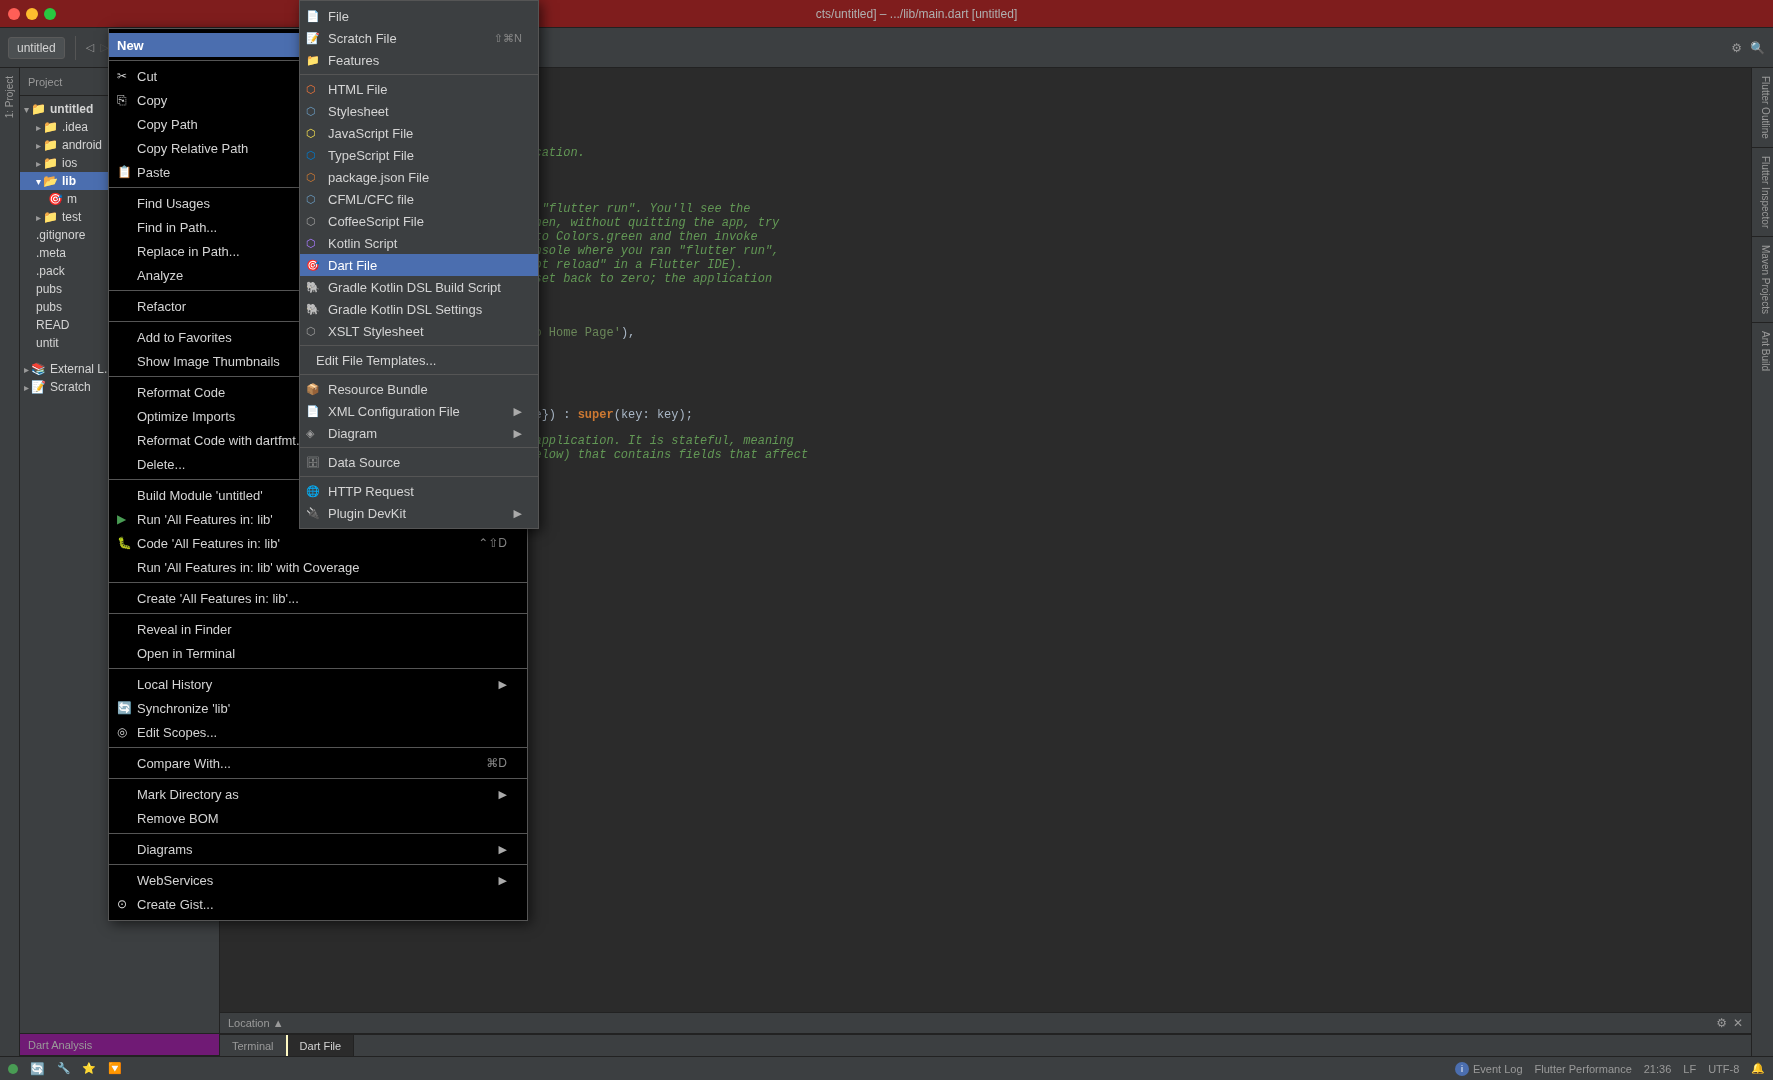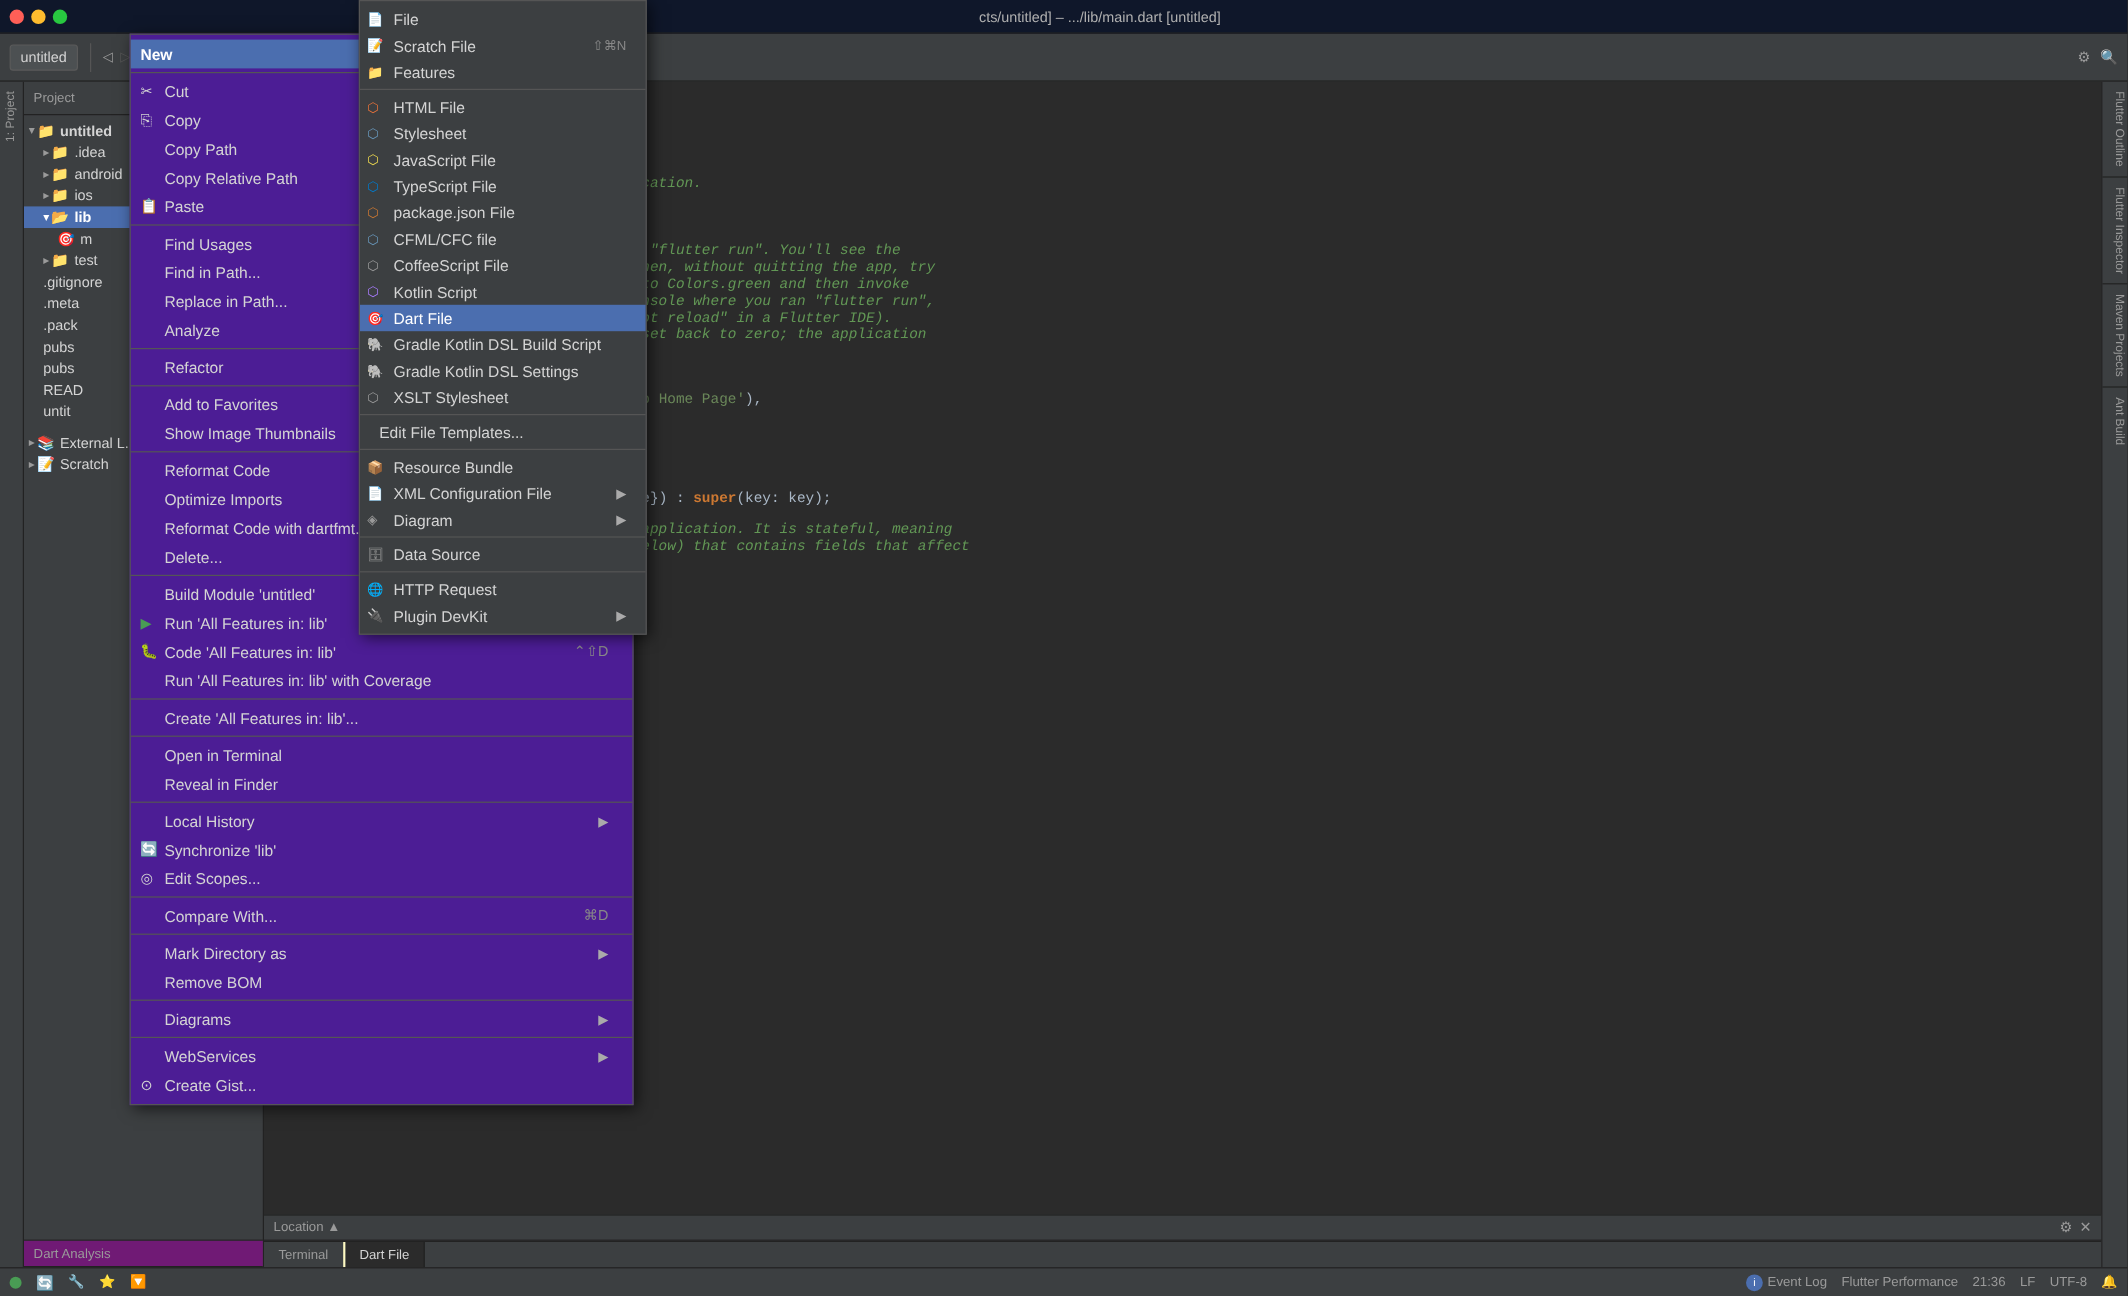--- a/index.html
+++ b/index.html
@@ -10,21 +10,21 @@
       font-family: -apple-system, 'Helvetica Neue', sans-serif;
       font-size: 13px;
       background: #2b2b2b;
       color: #d4d4d4;
       position: relative;
     }
 
     
     .title-bar {
       height: 28px;
-      background: #0f172a;
+      background: #7f1d1d;
       display: flex;
       align-items: center;
       padding: 0 8px;
       position: absolute;
       top: 0; left: 0; right: 0;
       z-index: 10;
       border-bottom: 1px solid #222;
     }
     .traffic-lights {
       display: flex;
@@ -84,21 +84,21 @@
 
     
     .menu-overlay {
       position: absolute;
       top: 0; left: 0; right: 0; bottom: 0;
       z-index: 100;
     }
 
     .context-menu {
       position: absolute;
-      background: #4c1d95;
+      background: #000000;
       border: 1px solid #555;
       box-shadow: 3px 3px 12px rgba(0,0,0,0.6);
       min-width: 300px;
       padding: 4px 0;
       font-size: 13px;
     }
 
     .menu-item {
       display: flex;
       align-items: center;
@@ -492,24 +492,24 @@
       <span>Run 'All Features in: lib' with Coverage</span>
     </div>
     <div class="menu-separator"></div>
 
     <div class="menu-item">
       <span>Create 'All Features in: lib'...</span>
     </div>
     <div class="menu-separator"></div>
 
     <div class="menu-item">
+      <span>Reveal in Finder</span>
+    </div>
+    <div class="menu-item">
       <span>Open in Terminal</span>
-    </div>
-    <div class="menu-item">
-      <span>Reveal in Finder</span>
     </div>
     <div class="menu-separator"></div>
 
     <div class="menu-item">
       <span>Local History</span>
       <span class="arrow">▶</span>
     </div>
     <div class="menu-item">
       <span class="icon-left">🔄</span>
       <span>Synchronize 'lib'</span>

